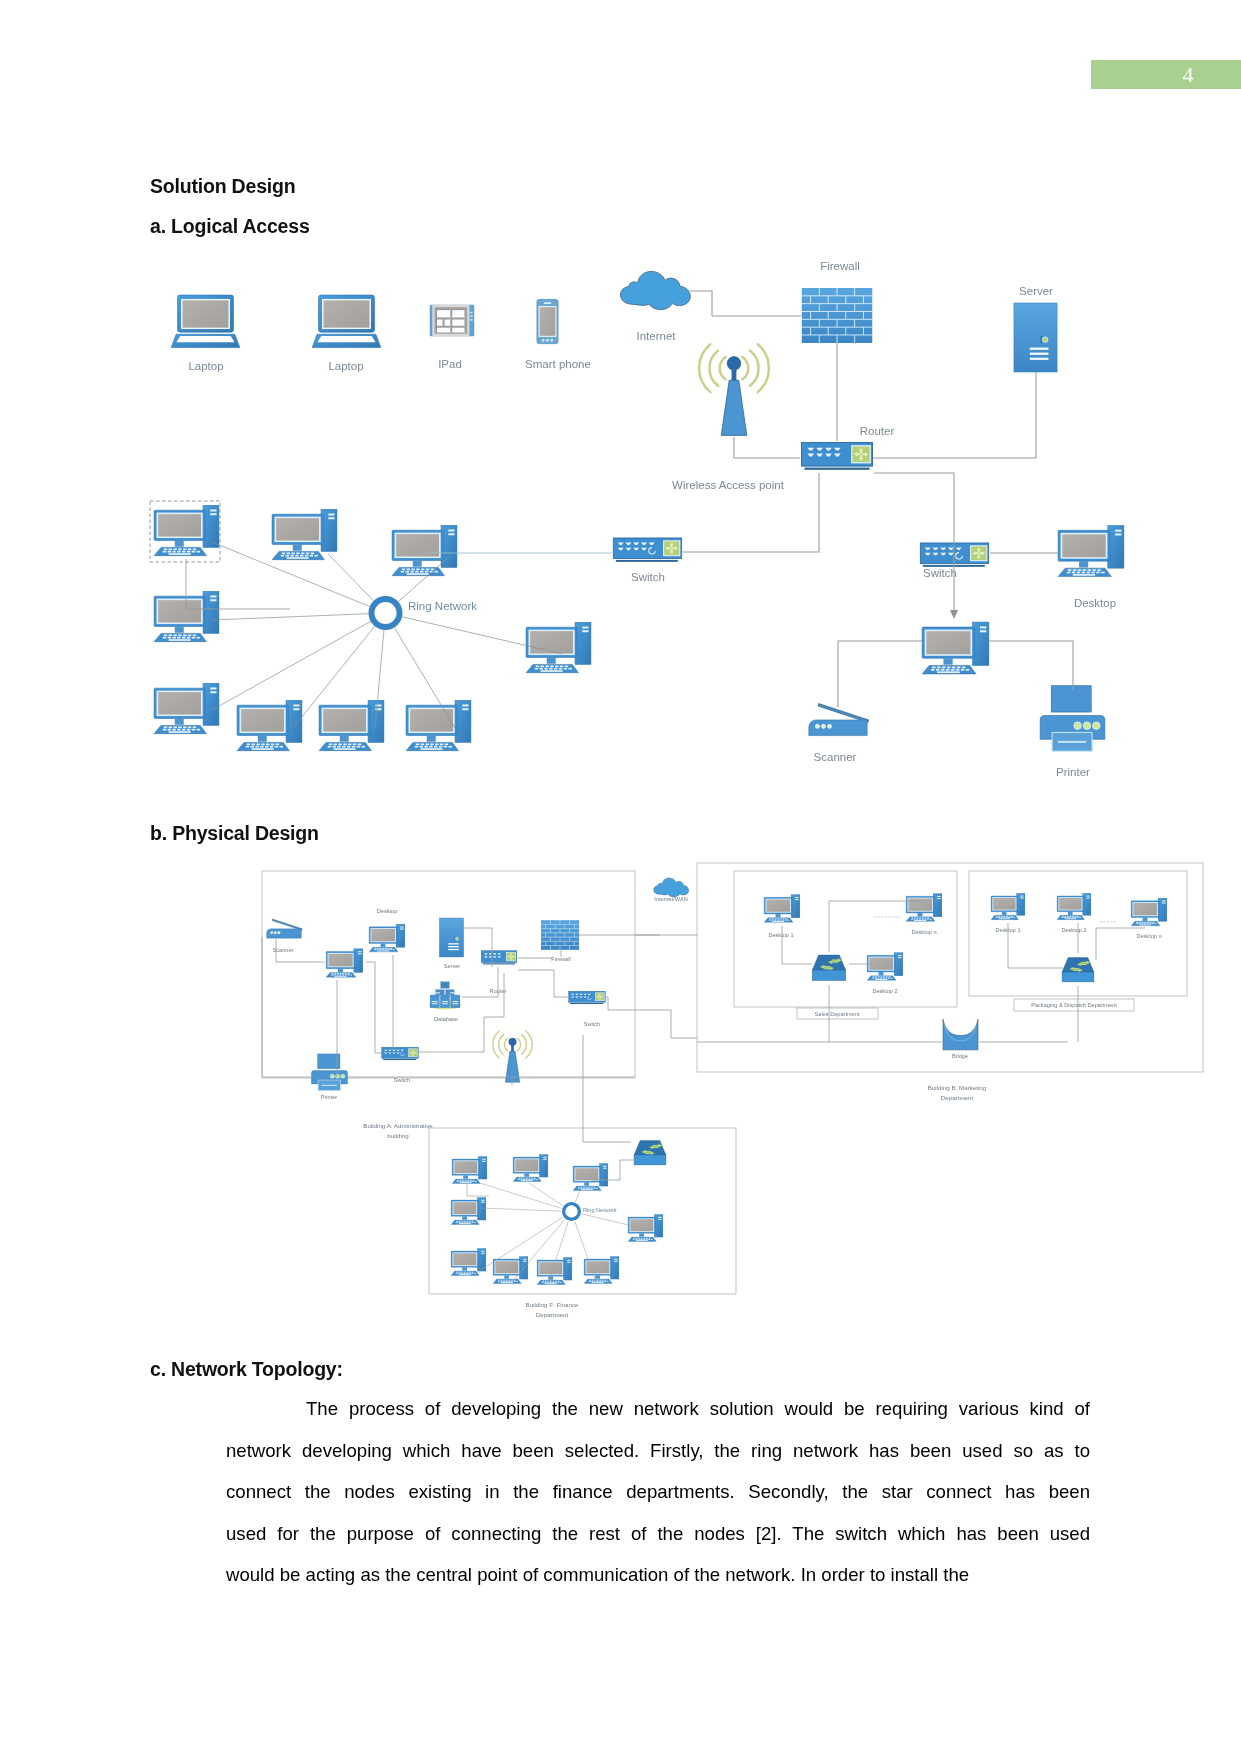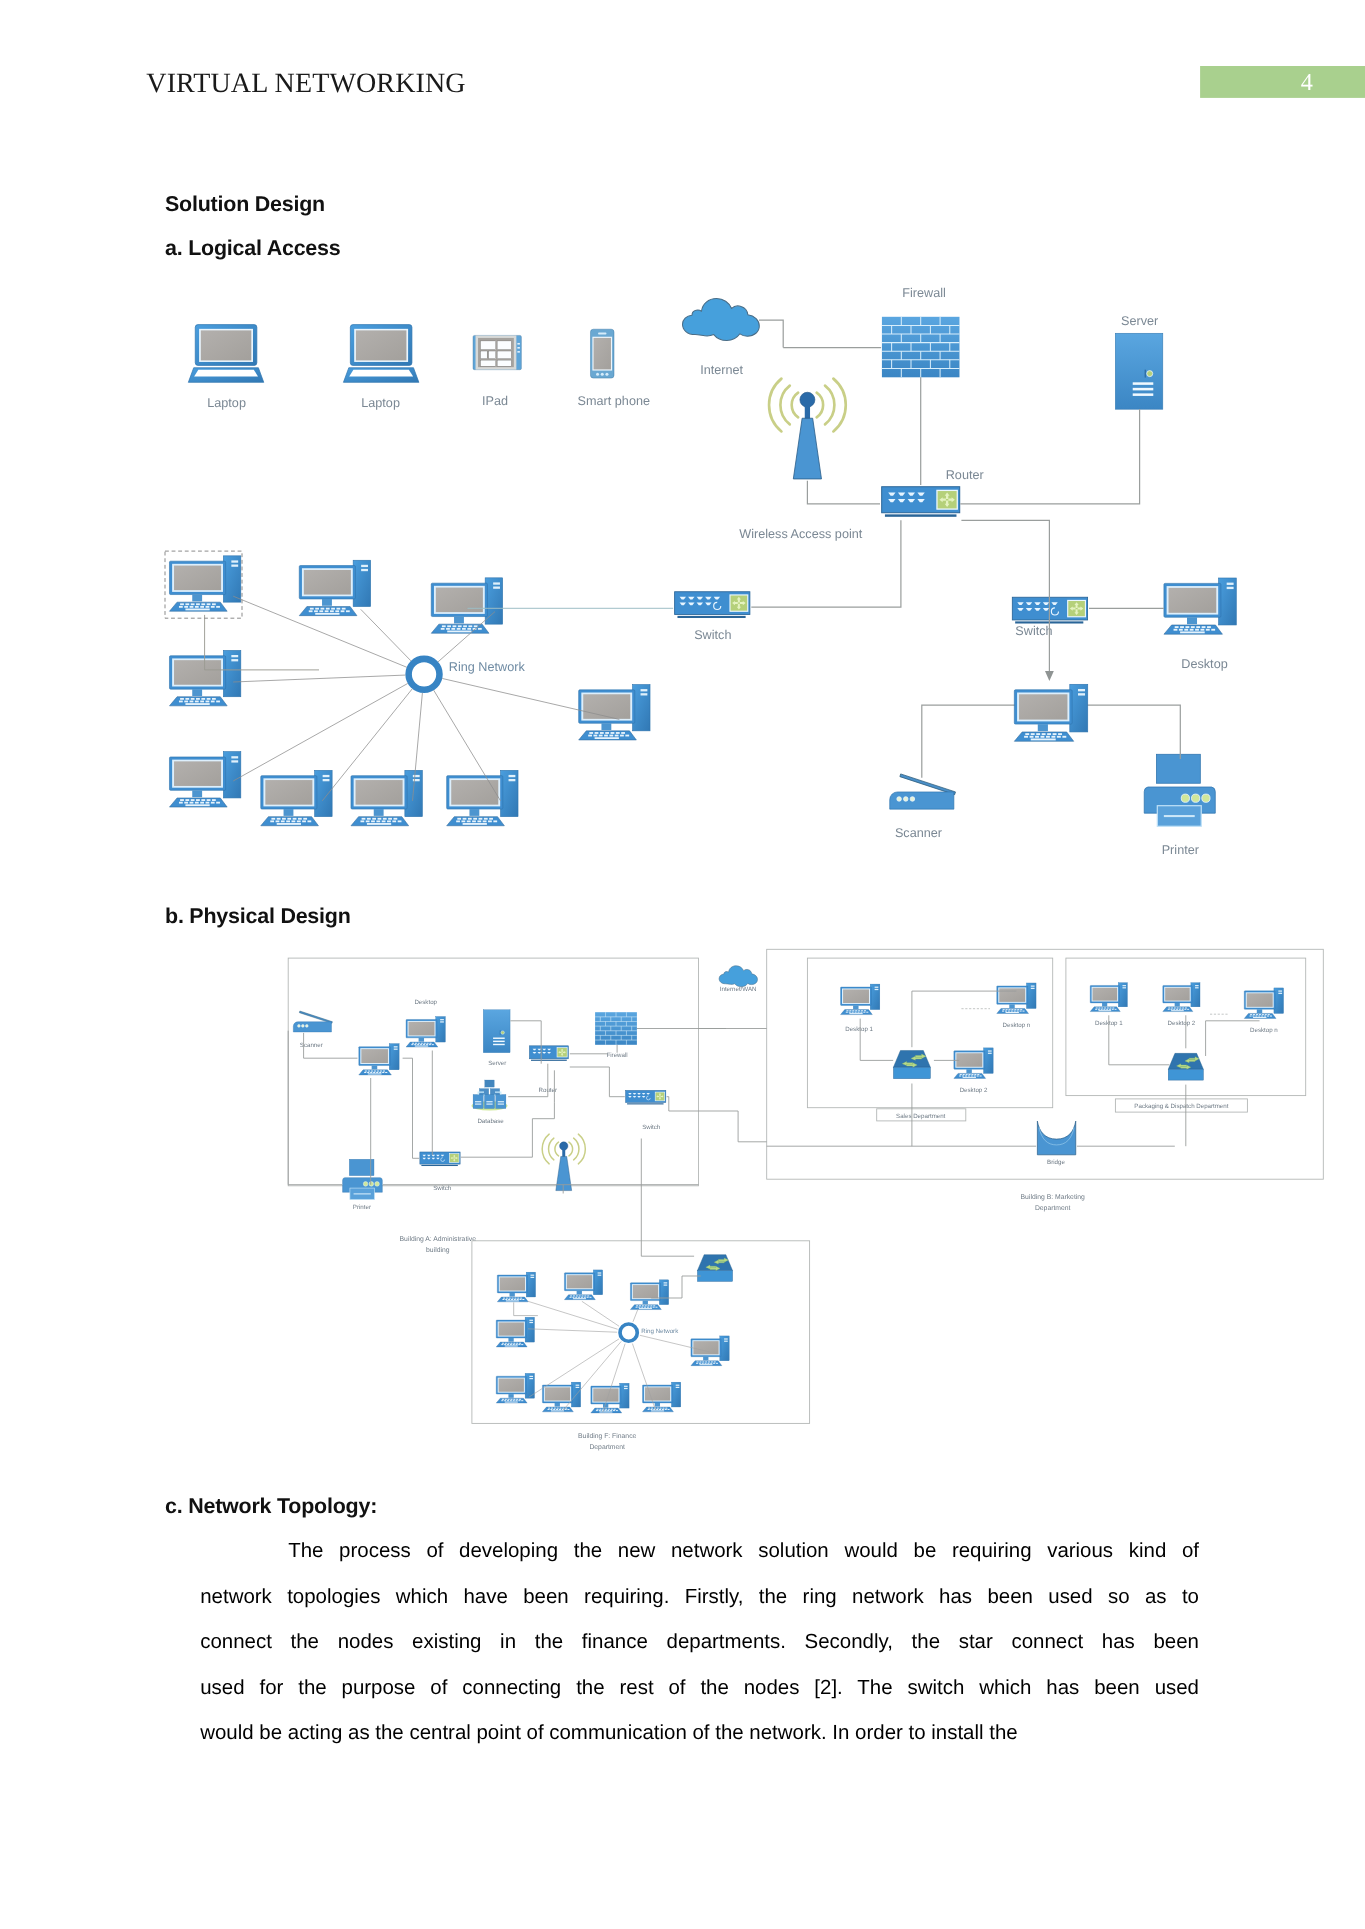--- a/index.html
+++ b/index.html
@@ -3,31 +3,30 @@
 <meta charset="utf-8">
 <style>
   html,body{margin:0;padding:0;}
   body{width:1241px;height:1754px;background:#fff;font-family:"Liberation Sans",sans-serif;overflow:hidden;position:relative;}
   .page{position:absolute;left:0;top:0;width:1241px;height:1754px;background:#fff;}
   .hdr-title{position:absolute;left:133px;top:61px;font-family:"Liberation Serif",serif;font-size:25.5px;color:#1a1a1a;letter-spacing:0.1px;}
   .hdr-pagebox{position:absolute;left:1091px;top:60px;width:150px;height:29px;}
   .hdr-pagenum{position:absolute;left:1176px;top:62px;width:24px;text-align:center;font-family:"Liberation Serif",serif;font-size:22px;color:#fff;}
   .h-bold{position:absolute;font-weight:bold;font-size:19.5px;color:#111;letter-spacing:-0.2px;}
   .body-text{position:absolute;left:182px;top:1388px;width:908px;font-size:18.6px;color:#000;}
-  .body-text .ln{display:block;height:41.6px;line-height:41.6px;white-space:nowrap;}
+  .body-text .ln{display:block;height:41.6px;line-height:41.6px;white-space:nowrap;margin-left:44px;}
   .body-text .just{text-align:justify;text-align-last:justify;white-space:normal;}
   .body-text .indent{display:inline-block;width:80px;}
   svg.diagram{position:absolute;left:0;top:0;overflow:visible;}
   text{font-family:"Liberation Sans",sans-serif;}
 </style>
 </head>
 <body>
 
 <div class="page">
-  <div class="hdr-title">VIRTUAL NETWORKING</div>
   <div class="hdr-pagebox" style="background:#a9d08e"></div>
   <div class="hdr-pagenum">4</div>
   <div class="h-bold" style="left:150px;top:151px;margin-top:24px;">Solution Design</div>
   <div class="h-bold" style="left:150px;top:215px;">a. Logical Access</div>
   <div class="h-bold" style="left:150px;top:822px;text-align:center;">b. Physical Design</div>
   <div class="h-bold" style="left:150px;top:1358px;">c. Network Topology:</div>
 
   <svg class="diagram" width="1241" height="1754" viewBox="0 0 1241 1754">
 
 <defs>
@@ -469,18 +468,18 @@
 <path d="M606 997 L608 997 L608 1010 L671 1010 L671 1038 L697 1038" fill="none" stroke="#989c9b" stroke-width="0.8"></path>
 <path d="M635 935 L697 935" fill="none" stroke="#989c9b" stroke-width="0.8"></path>
 <path d="M583 1040 L583 1142 L631 1142" fill="none" stroke="#989c9b" stroke-width="0.8"></path>
 <path d="M583 1040 L583 1035" fill="none" stroke="#989c9b" stroke-width="0.8"></path>
 <path d="M637 1160 L620 1160 L620 1180 L592 1180" fill="none" stroke="#989c9b" stroke-width="0.8"></path>
   </g>
   </svg>
 
   <div class="body-text">
   <div class="ln just"><span class="indent"></span><span>The process of developing the new network solution would be requiring various kind of</span></div>
-  <div class="ln just"><span>network topologies which have been requiring. Firstly, the ring network has been used so as to</span></div>
+  <div class="ln just"><span>network developing which have been selected. Firstly, the ring network has been used so as to</span></div>
   <div class="ln just"><span>connect the nodes existing in the finance departments. Secondly, the star connect has been</span></div>
   <div class="ln just"><span>used for the purpose of connecting the rest of the nodes [2]. The switch which has been used</span></div>
   <div class="ln"><span>would be acting as the central point of communication of the network. In order to install the</span></div>
   </div>
 </div>
 
 </body></html>

